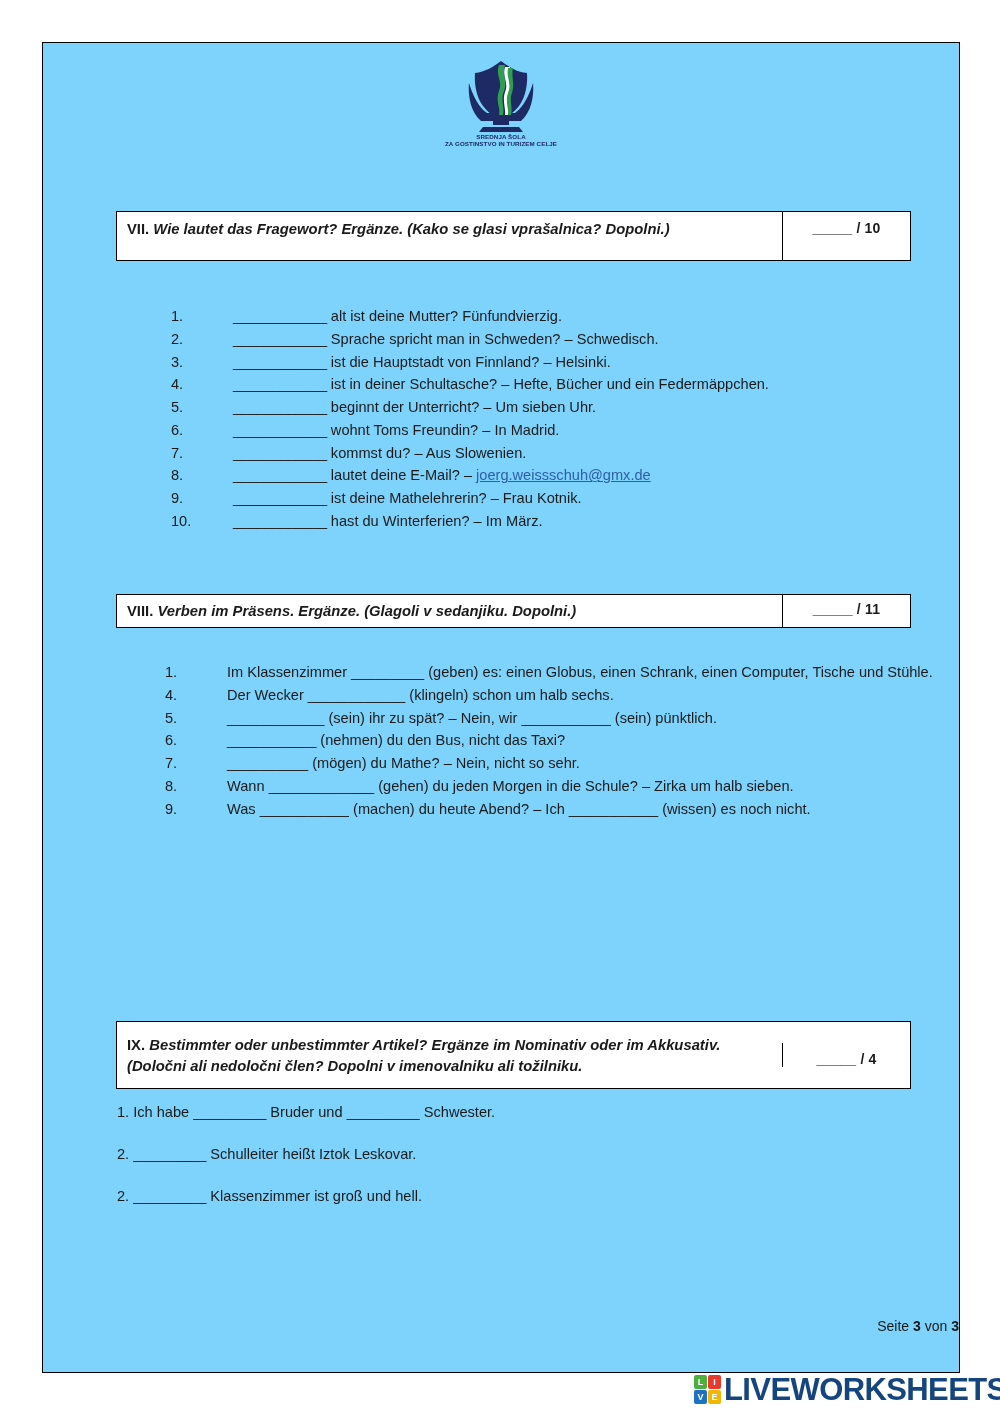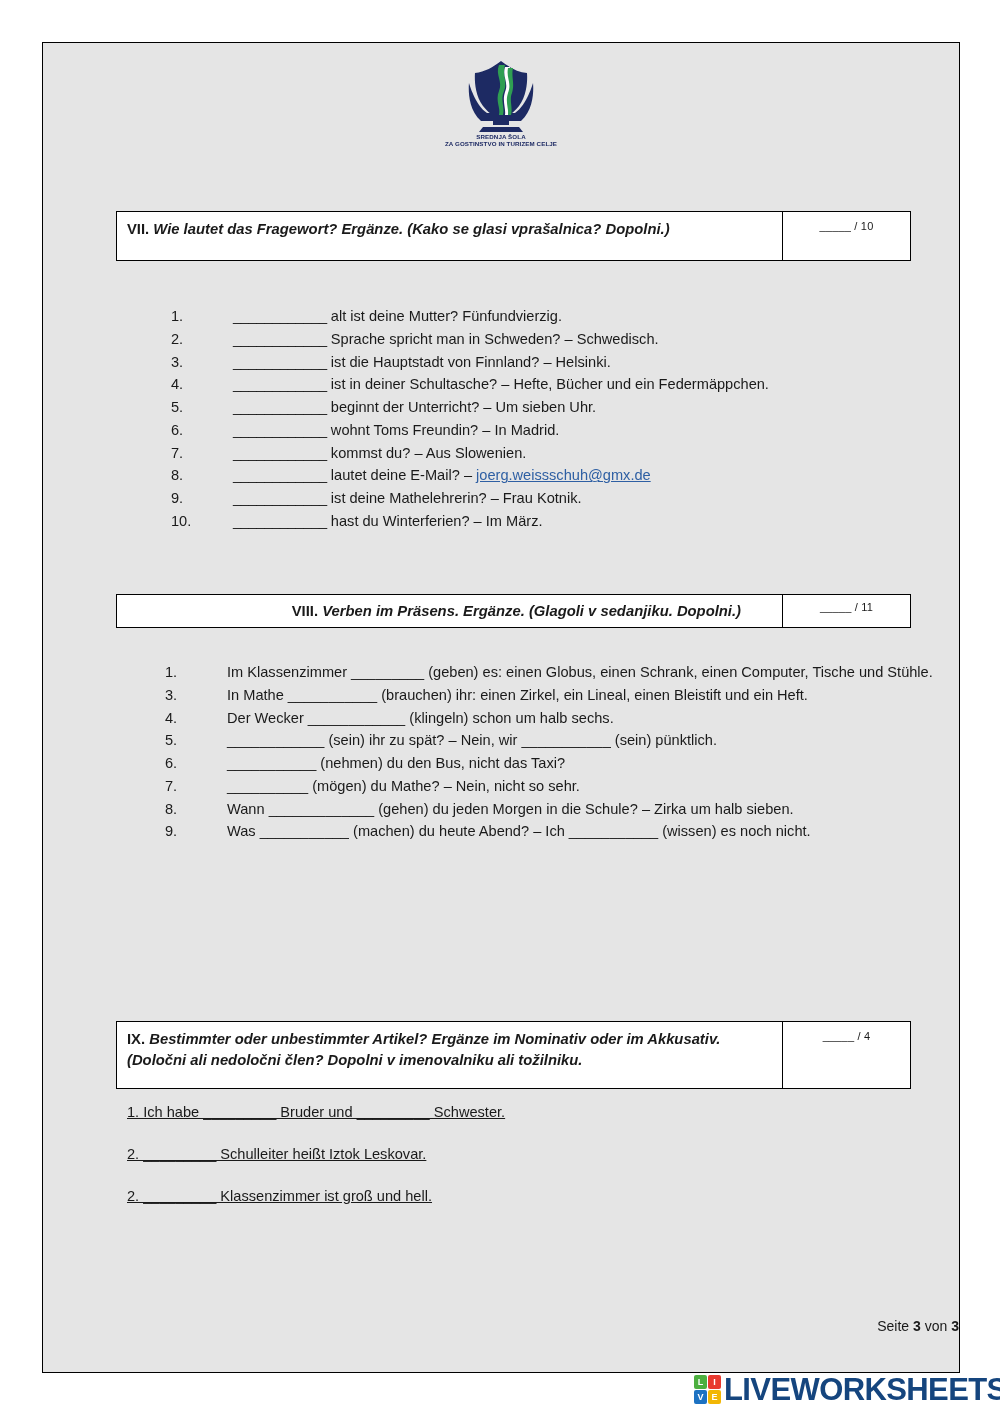--- a/index.html
+++ b/index.html
@@ -14,21 +14,21 @@
     position: relative;
     overflow: hidden;
   }
 
   
   .page-sheet {
     position: absolute;
     left: 42px; top: 42px;
     width: 918px; height: 1331px;
     border: 1.5px solid #000;
-    background: #e5e5e5;
+    background: #7dd3fc;
   }
 
   
   .logo-block {
     position: absolute;
     left: 0; top: 10px;
     width: 100%;
     display: flex;
     flex-direction: column;
     align-items: center;
@@ -61,22 +61,23 @@
   }
   .ex-title .rn { font-style: normal; }
   .ex-title .it { font-style: italic; }
   .ex-score {
     width: 128px;
     border-left: 1.4px solid #000;
     display: flex;
     align-items: flex-start;
     padding-top: 8px;
     justify-content: center;
-    font-size: 11px;
+    font-size: 14px;
     letter-spacing: .2px;
+    font-weight: bold;
   }
 
   
   .ex-body {
     position: absolute;
     font-size: 14.6px;
     line-height: 1.56;
   }
 
   
@@ -86,21 +87,21 @@
   .blank { letter-spacing: -0.3px; text-align: center; }
   .email-link {
     color: #2e5fa3;
     text-decoration: underline;
   }
 
   
   .p-row { margin: 0; text-indent: 0; }
   .p-row .idx { display: inline-block; width: 62px; }
 
-  .ix-row { margin: 0 0 19px 14px; text-decoration: underline; }
+  .ix-row { margin: 0 0 19px 4px; }
 
   
   .footer-page {
     position: absolute;
     width: 100%;
     text-align: right;
     font-size: 14px;
   }
   .footer-page b { font-weight: bold; }
 
@@ -212,39 +213,38 @@
       <span class="q-text"><span class="blank">____________</span><span> ist deine Mathelehrerin? – Frau Kotnik.</span></span>
     </div>
 
     <div class="q-row">
       <span class="q-num">10.</span>
       <span class="q-text"><span class="blank">____________</span><span> hast du Winterferien? – Im März.</span></span>
     </div>
   </div>
 
   <div class="ex-box" style="left:73px; top:551px; width:795px; height:34px;">
-    <div class="ex-title" style="padding-top:6px;text-align:right;">
+    <div class="ex-title" style="padding-top:6px;">
       <span class="rn">VIII.</span>
       <span class="it">Verben im Präsens. Ergänze. (Glagoli v sedanjiku. Dopolni.)</span>
     </div>
     <div class="ex-score" style="padding-top:6px;margin-left:32px;">_____ / 11</div>
   </div>
 
   <div class="ex-body" style="left:90px; top:618px; width:790px;margin-left:32px;">
     <p class="p-row"><span class="idx">1.</span><span>Im Klassenzimmer _________ (geben) es: einen Globus, einen Schrank, einen Computer, Tische und Stühle.</span></p>
-    <p class="p-row"><span class="idx">3.</span><span>In Mathe ___________ (brauchen) ihr: einen Zirkel, ein Lineal, einen Bleistift und ein Heft.</span></p>
     <p class="p-row"><span class="idx">4.</span><span>Der Wecker ____________ (klingeln) schon um halb sechs.</span></p>
     <p class="p-row"><span class="idx">5.</span><span>____________ (sein) ihr zu spät? – Nein, wir ___________ (sein) pünktlich.</span></p>
     <p class="p-row"><span class="idx">6.</span><span>___________ (nehmen) du den Bus, nicht das Taxi?</span></p>
     <p class="p-row"><span class="idx">7.</span><span>__________ (mögen) du Mathe? – Nein, nicht so sehr.</span></p>
     <p class="p-row"><span class="idx">8.</span><span>Wann _____________ (gehen) du jeden Morgen in die Schule? – Zirka um halb sieben.</span></p>
     <p class="p-row"><span class="idx">9.</span><span>Was ___________ (machen) du heute Abend? – Ich ___________ (wissen) es noch nicht.</span></p>
   </div>
 
-  <div class="ex-box" style="left:73px; top:978px; width:795px; height:68px;">
+  <div class="ex-box" style="left:73px; top:978px; width:795px; height:68px;align-items:center;">
     <div class="ex-title">
       <span class="rn">IX.</span>
       <span class="it">Bestimmter oder unbestimmter Artikel? Ergänze im Nominativ oder im Akkusativ. (Določni ali nedoločni člen? Dopolni v imenovalniku ali tožilniku.</span>
     </div>
     <div class="ex-score">_____ / 4</div>
   </div>
 
   <div class="ex-body" style="left:70px; top:1058px; width:780px;">
     <p class="ix-row"><span>1. Ich habe _________ Bruder und _________ Schwester.</span></p>
     <p class="ix-row"><span>2. _________ Schulleiter heißt Iztok Leskovar.</span></p>

